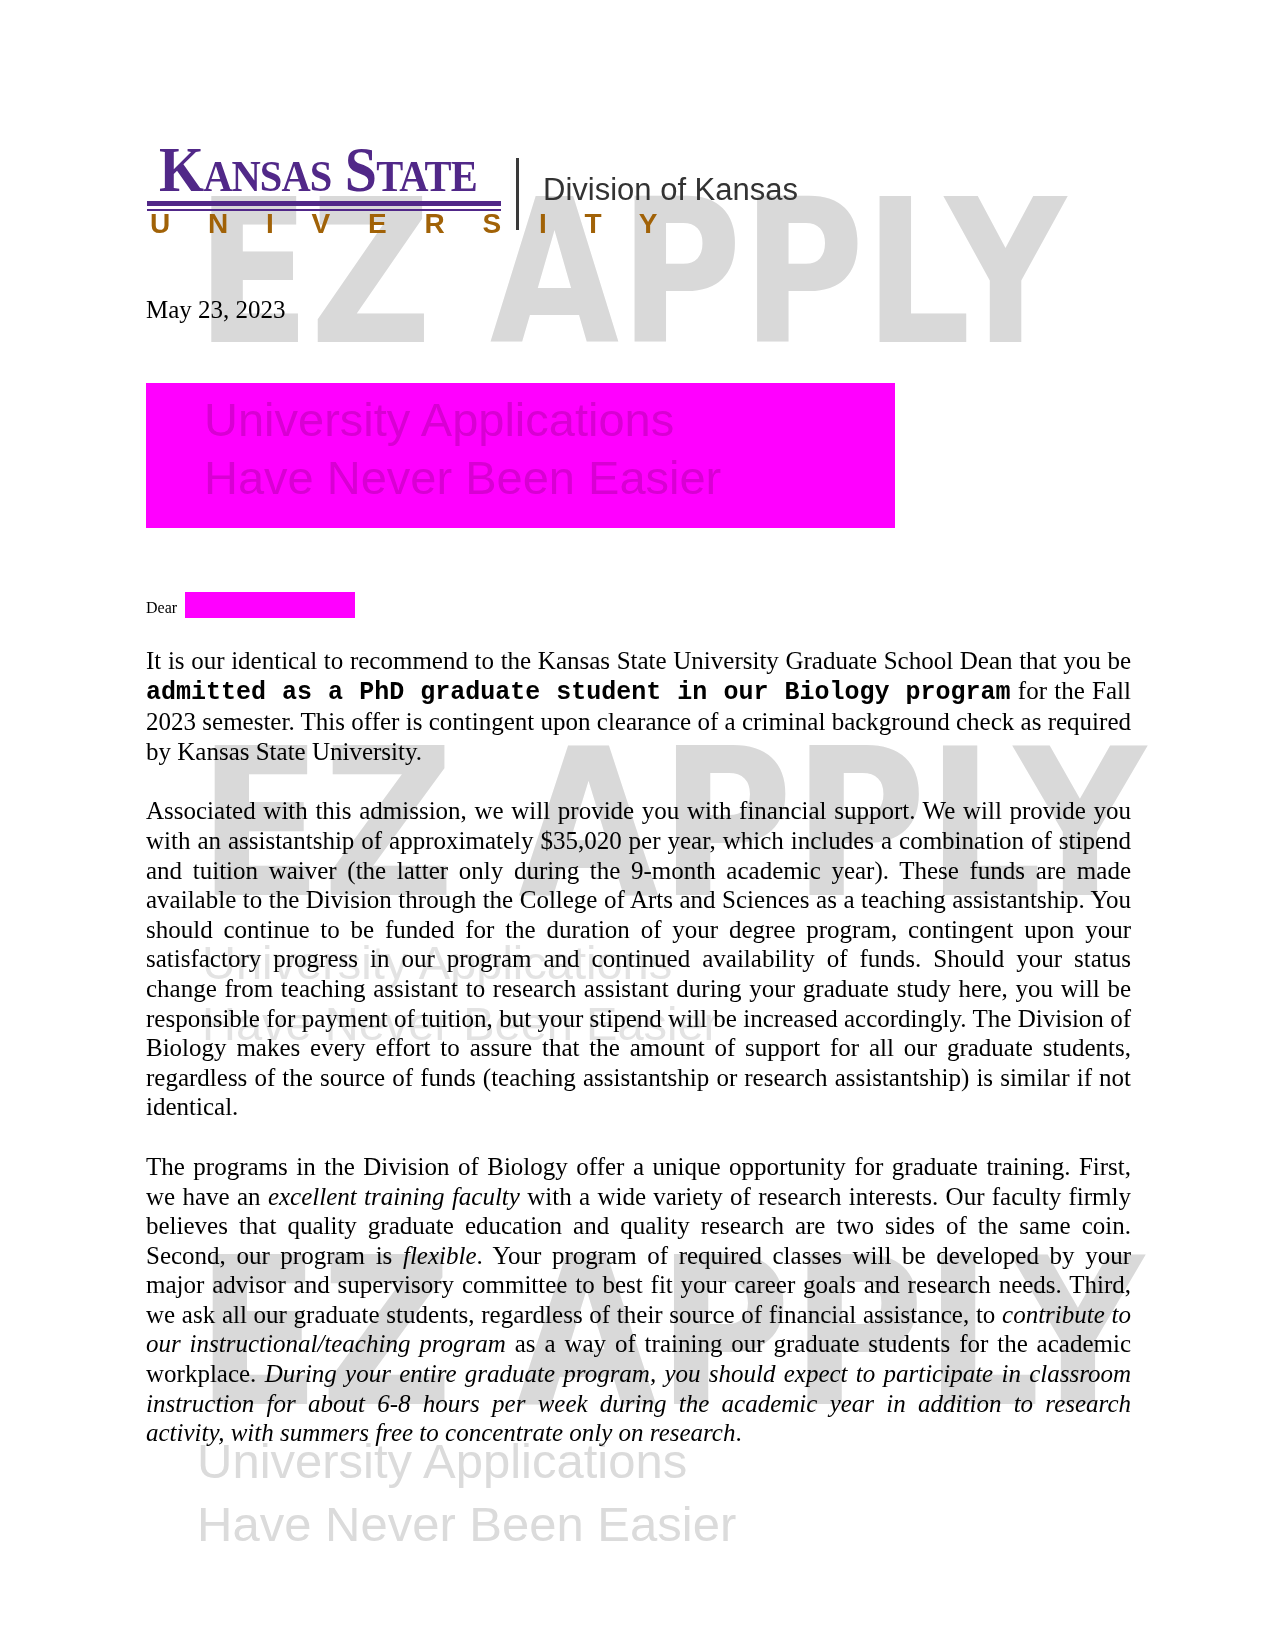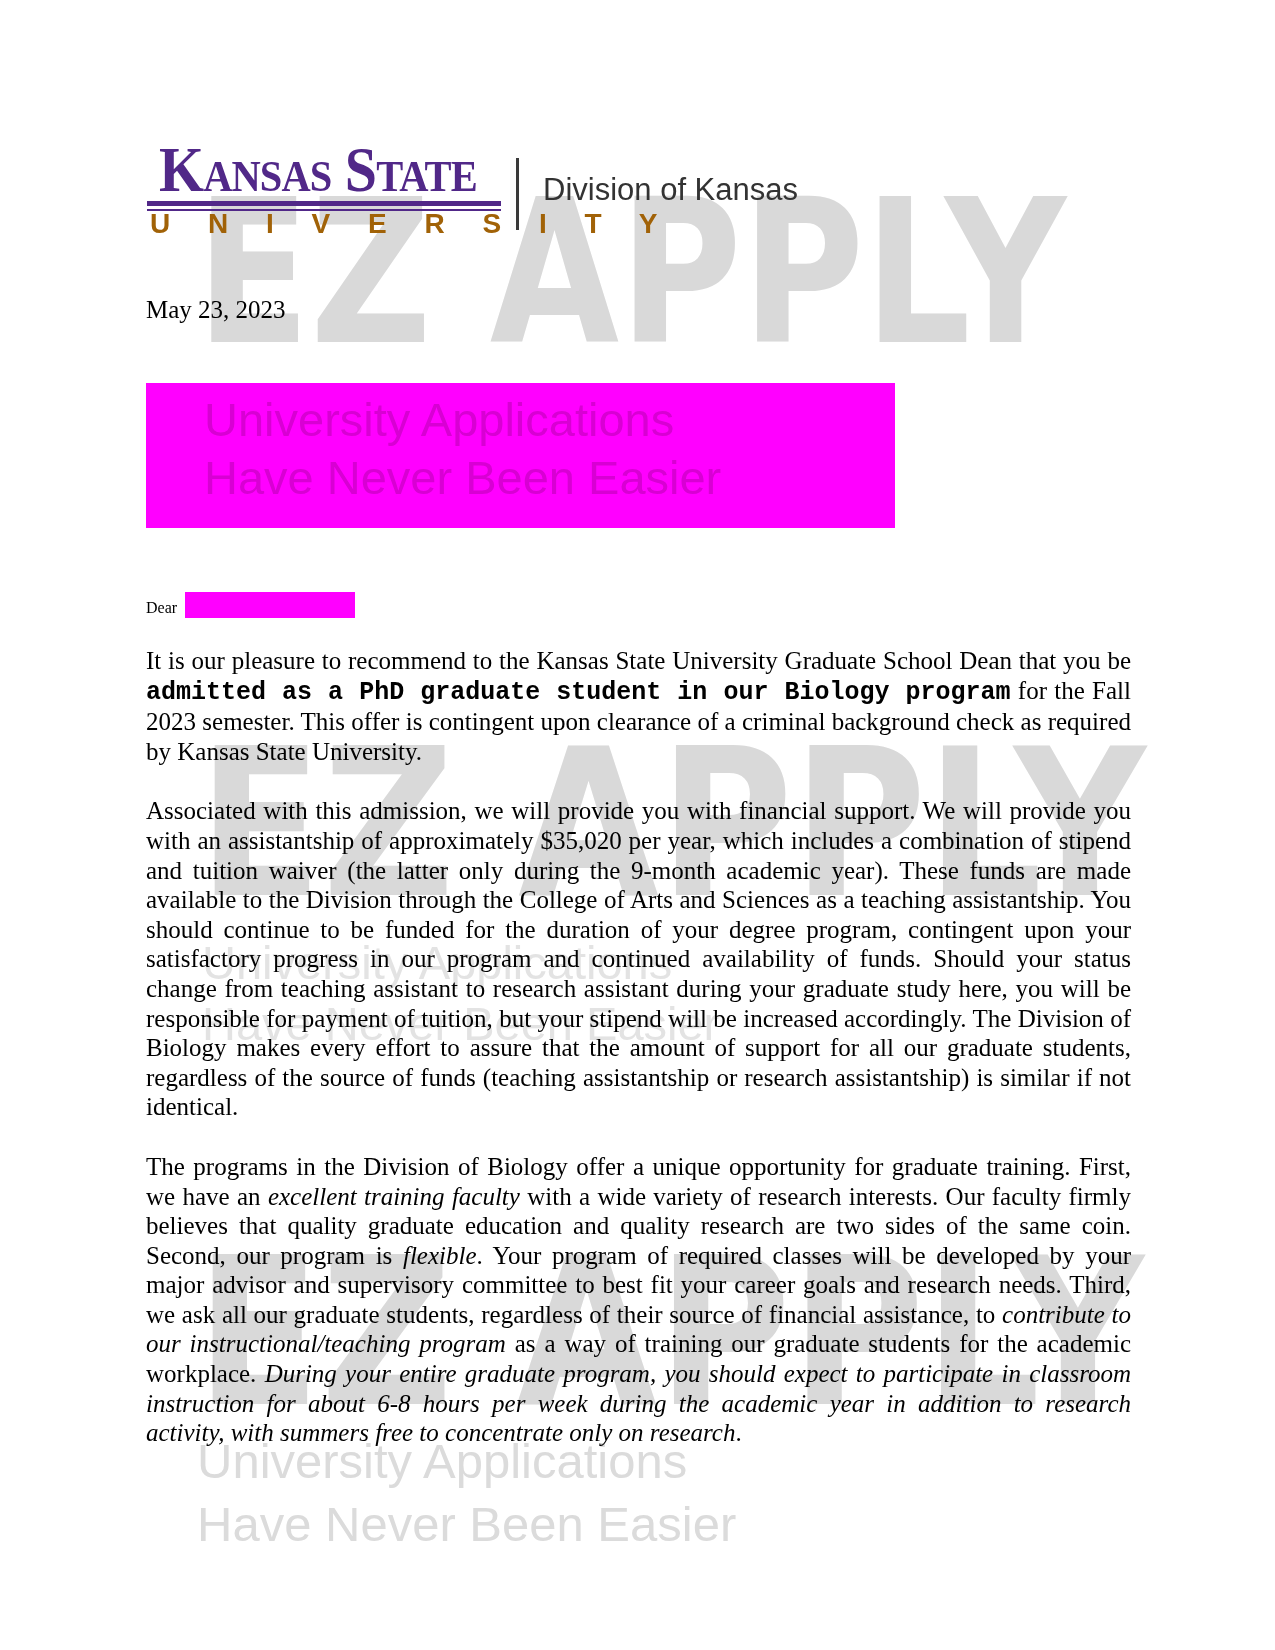--- a/index.html
+++ b/index.html
@@ -99,18 +99,18 @@
   <div class="banner" style="background: rgb(255, 0, 255);">
     <div class="banner-text">
       <div>University Applications</div>
       <div>Have Never Been Easier</div>
     </div>
   </div>
 
   <div class="salutation"><span>Dear</span><span class="redaction" style="background: rgb(255, 0, 255);"></span></div>
 
   <div class="letter-body">
-      <p><span>It is our pleasure to recommend to the Kansas State University Graduate School Dean that you be </span><span style="font-weight: bold; font-family: Liberation Mono, monospace;">admitted as a PhD graduate student in our Biology program</span><span> for the Fall 2023 semester.  This offer is contingent upon clearance of a criminal background check as required by Kansas State University.</span></p>
+      <p><span>It is our identical to recommend to the Kansas State University Graduate School Dean that you be </span><span style="font-weight: bold; font-family: Liberation Mono, monospace;">admitted as a PhD graduate student in our Biology program</span><span> for the Fall 2023 semester.  This offer is contingent upon clearance of a criminal background check as required by Kansas State University.</span></p>
       <p><span>Associated with this admission, we will provide you with financial support. We will provide you with an assistantship of approximately $35,020 per year, which includes a combination of stipend and tuition waiver (the latter only during the 9-month academic year). These funds are made available to the Division through the College of Arts and Sciences as a teaching assistantship. You should continue to be funded for the duration of your degree program, contingent upon your satisfactory progress in our program and continued availability of funds.  Should your status change from teaching assistant to research assistant during your graduate study here, you will be responsible for payment of tuition, but your stipend will be increased accordingly. The Division of Biology makes every effort to assure that the amount of support for all our graduate students, regardless of the source of funds (teaching assistantship or research assistantship) is similar if not identical.</span></p>
       <p><span>The programs in the Division of Biology offer a unique opportunity for graduate training. First, we have an </span><span style="font-style: italic;">excellent training faculty</span><span> with a wide variety of research interests. Our faculty firmly believes that quality graduate education and quality research are two sides of the same coin. Second, our program is </span><span style="font-style: italic;">flexible</span><span>. Your program of required classes will be developed by your major advisor and supervisory committee to best fit your career goals and research needs.  Third, we ask all our graduate students, regardless of their source of financial assistance, to </span><span style="font-style: italic;">contribute to our instructional/teaching program</span><span> as a way of training our graduate students for the academic workplace. </span><span style="font-style: italic;">During your entire graduate program, you should expect to participate in classroom instruction for about 6-8 hours per week during the academic year in addition to research activity, with summers free to concentrate only on research</span><span>.</span></p>
     </div>
 
 </div>
 
 </body></html>

